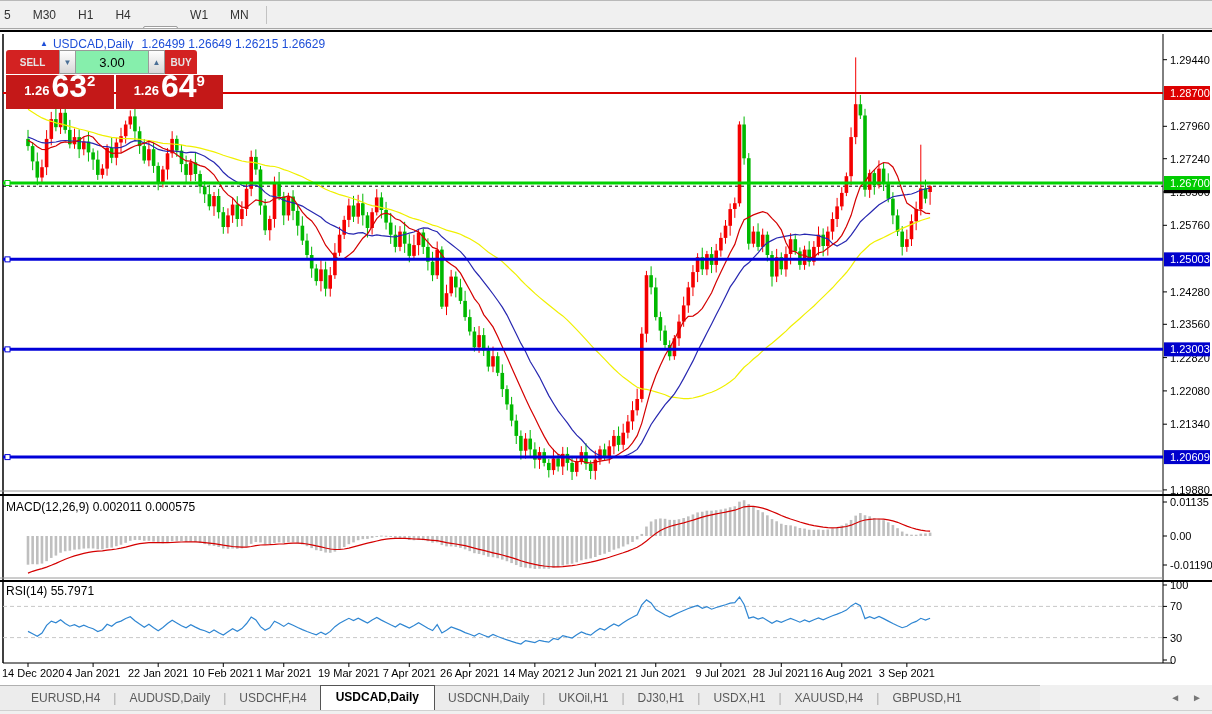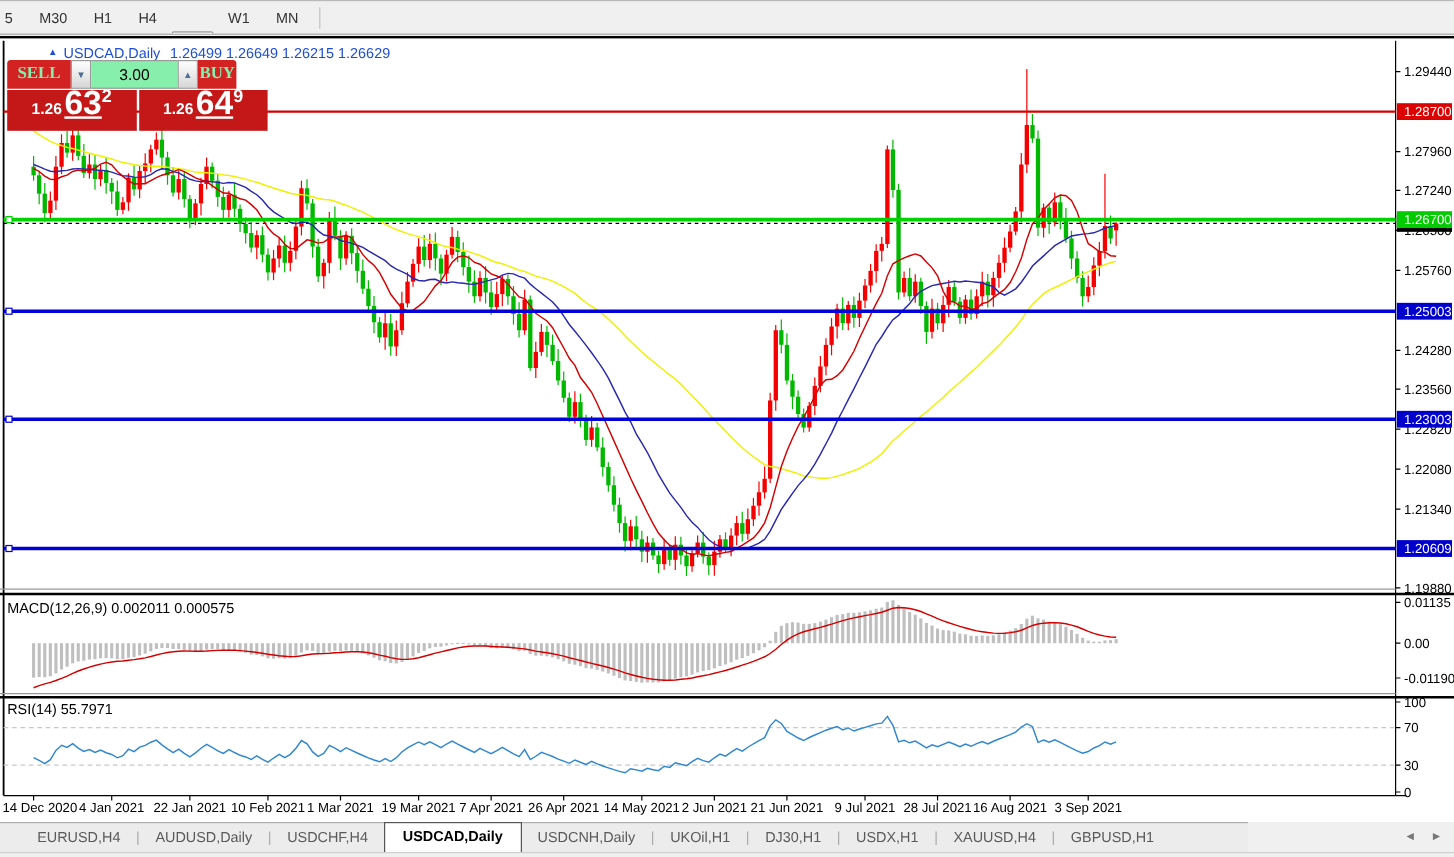--- a/index.html
+++ b/index.html
@@ -19,34 +19,34 @@
   #chart-svg { position:absolute; left:0; top:0; z-index:1; }
   #chart-title { position:absolute; left:8px; top:5px; z-index:3; font-size:12px; color:#1d4ed8;margin-left:32px; }
   #chart-title .arrow { font-size:8px; vertical-align:2px; margin-right:5px; }
   #chart-title .sym { margin-right:8px; }
   .ind-label { position:absolute; left:6px; z-index:3; font-size:12px; color:#000; }
   #macd-label { top:468px; }
   #rsi-label { top:552px; }
   
   #trade-panel { position:absolute; left:6px; top:18px; width:217px; z-index:5; }
   #tp-row1 { display:flex; height:24px; }
-  .tp-btn { background:#d32222; color:#86efac; font-size:14px; font-weight:bold;
-    display:flex; align-items:center; justify-content:center; cursor:pointer;font-family:Liberation Serif, serif; }
+  .tp-btn { background:#d32222; color:#e5e5e5; font-size:10px; font-weight:bold;
+    display:flex; align-items:center; justify-content:center; cursor:pointer; }
   #sell-btn { width:53px; border-radius:3px 0 0 0; }
   #buy-btn { width:32px; border-radius:0 3px 0 0; }
   .spin { width:17px; background:linear-gradient(#fefefe,#d7d7d7); border:1px solid #9a9a9a;
     color:#4a6f96; font-size:8px; display:flex; align-items:center; justify-content:center; cursor:pointer; }
   #lot-field { width:72px; background:#86efac; border-top:1px solid #9a9a9a; border-bottom:1px solid #9a9a9a;
     font-size:13px; color:#000; display:flex; align-items:center; justify-content:center; }
   #tp-row2 { display:flex; margin-top:1px; height:34px; }
   .tp-price { background:#c41818; color:#fff; flex:1; display:flex; align-items:flex-end;
     justify-content:center; padding-bottom:8px; cursor:pointer; }
   .tp-price + .tp-price { margin-left:2px; }
   .tp-price .pfx { font-size:13px; font-weight:bold; margin-right:2px; margin-bottom:3px; }
-  .tp-price .big { font-size:28px; font-weight:bold; line-height:30px;text-decoration:underline; }
+  .tp-price .big { font-size:32px; font-weight:bold; line-height:30px; }
   .tp-price .sup { font-size:15px; font-weight:bold; margin-bottom:12px; }
   
   #tab-bar { position:absolute; left:0; top:685px; width:1040px; height:25px;
     background:#ececec; border-top:1px solid #b0b0b0; display:flex; align-items:flex-end;
     padding-left:18px; z-index:6; }
   .tab { font-size:12px; color:#5a5a5a; padding:4px 13px 5px 13px; white-space:nowrap; cursor:pointer; }
   .tab.active { background:#fff; color:#000; font-weight:bold;
     border:1px solid #555; border-bottom:none; padding:4px 15px 6px 15px; }
   .tab-sep { color:#aaa; font-size:12px; padding-bottom:5px; }
   #tab-scroll { position:absolute; right:10px; top:692px; z-index:7; display:flex; gap:12px;

